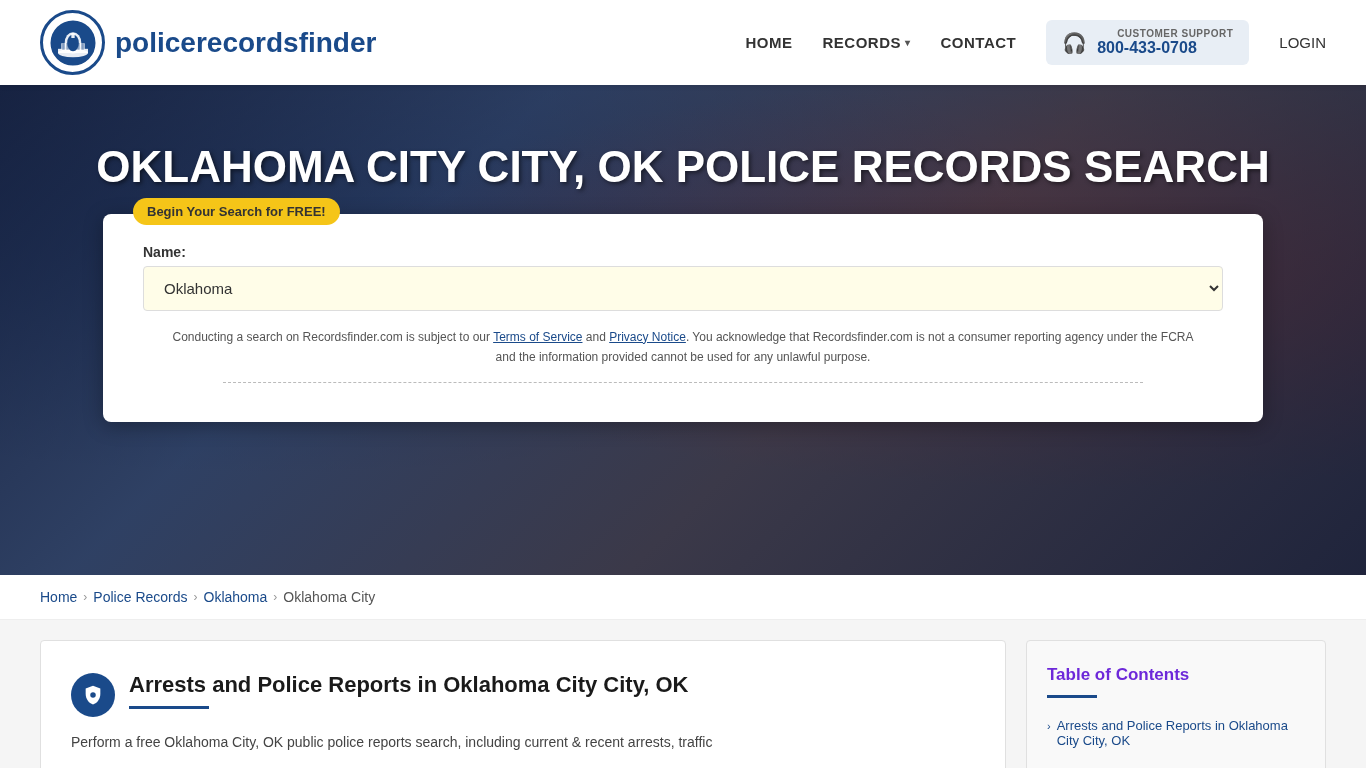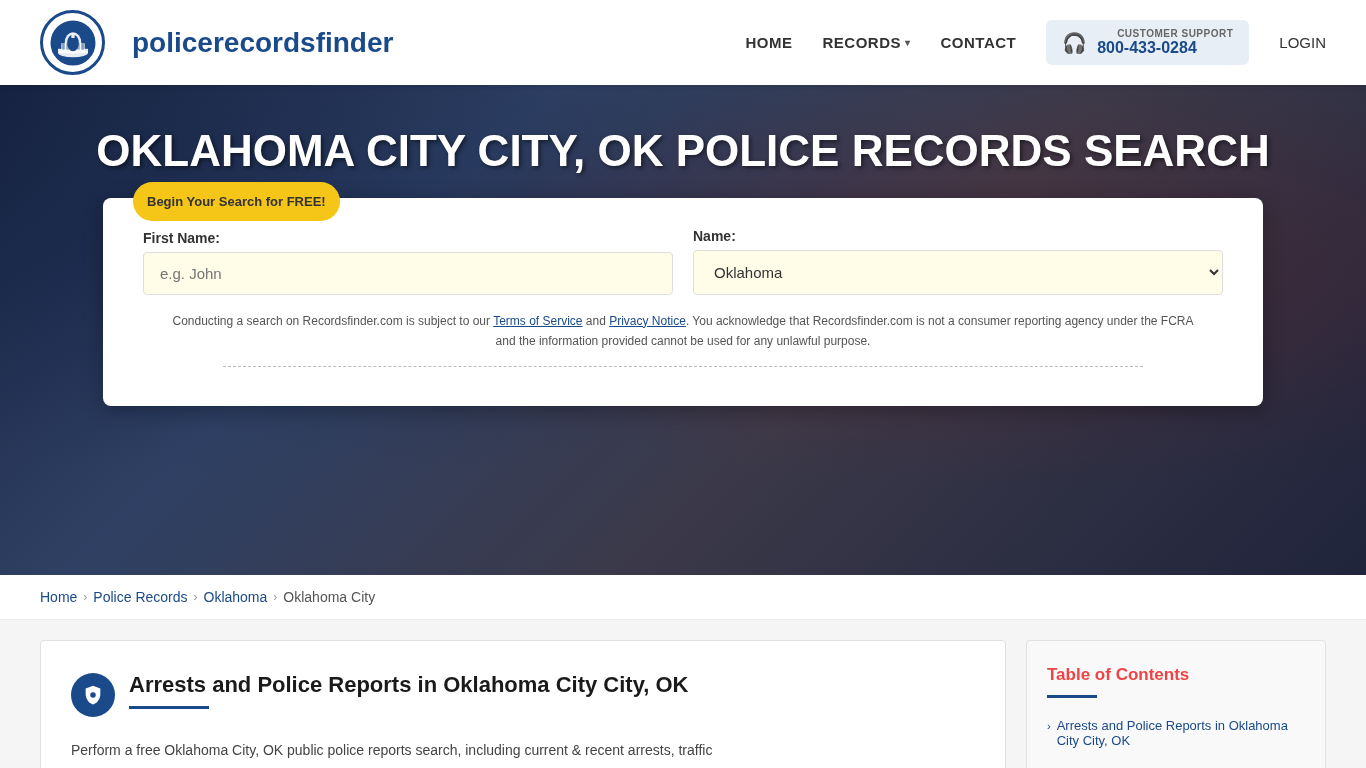--- a/index.html
+++ b/index.html
@@ -13,21 +13,21 @@
       align-items: center;
       justify-content: space-between;
       padding: 0 40px;
       box-shadow: 0 2px 4px rgba(0,0,0,0.1);
       position: relative;
       z-index: 10;
     }
     .logo-area {
       display: flex;
       align-items: center;
-      gap: 27px;
+      gap: 10px;
     }
     .logo-circle {
       width: 65px;
       height: 65px;
       border-radius: 50%;
       border: 3px solid #1a4a8a;
       background: #fff;
       display: flex;
       align-items: center;
       justify-content: center;
@@ -140,21 +140,21 @@
       display: flex;
       flex-direction: column;
       align-items: center;
       width: 100%;
     }
     .hero-title {
       color: #fff;
       font-size: 44px;
       font-weight: 900;
       text-align: center;
-      padding: 40px 80px 20px;
+      padding: 56px 80px 20px;
       text-shadow: 2px 2px 4px rgba(0,0,0,0.5);
       line-height: 1.2;
     }
 
     
     .search-box {
       background: #fff;
       border-radius: 8px;
       padding: 30px 40px 25px;
       width: 1160px;
@@ -162,21 +162,21 @@
       box-shadow: 0 4px 20px rgba(0,0,0,0.3);
     }
     .free-badge {
       position: absolute;
       top: -16px;
       left: 30px;
       background: #f5c518;
       color: #333;
       font-weight: 700;
       font-size: 13px;
-      padding: 12px 14px;
+      padding: 6px 14px;
       border-radius: 20px;
       white-space: nowrap;
     }
     .search-fields {
       display: flex;
       gap: 20px;
       align-items: flex-end;
       margin-bottom: 16px;
     }
     .field-group {
@@ -327,28 +327,28 @@
     .section-title-underline {
       width: 80px;
       height: 3px;
       background: #1a4a8a;
       margin-top: 6px;
     }
     .section-body {
       font-size: 14px;
       color: #444;
       line-height: 1.7;
-      margin-top: 22px;
+      margin-top: 14px;
     }
 
     
     .toc-title {
       font-size: 17px;
       font-weight: 700;
-      color: #ef4444;
+      color: #6d28d9;
       margin-bottom: 10px;
     }
     .toc-underline {
       width: 50px;
       height: 3px;
       background: #1a4a8a;
       margin-bottom: 14px;
     }
     .toc-item {
       display: flex;
@@ -396,40 +396,36 @@
     <a class="nav-item">HOME</a>
     <div class="nav-item nav-records">
       <span>RECORDS</span>
       <span class="chevron">▾</span>
     </div>
     <a class="nav-item">CONTACT</a>
     <div class="customer-support">
       <span class="headset-icon">🎧</span>
       <div class="support-text">
         <span class="support-label">CUSTOMER SUPPORT</span>
-        <span class="support-number">800-433-0284</span>
+        <span class="support-number">800-433-0708</span>
       </div>
     </div>
     <span class="login-btn">LOGIN</span>
   </nav>
 </header>
 
 <section class="hero">
   <div class="hero-bg"></div>
   <div class="hero-overlay"></div>
   <div class="hero-content">
     <h1 class="hero-title">OKLAHOMA CITY CITY, OK POLICE RECORDS SEARCH</h1>
 
     <div class="search-box">
       <div class="free-badge">Begin Your Search for FREE!</div>
       <div class="search-fields">
-        <div class="field-group first-name">
-          <label>First Name:</label>
-          <input class="search-input" type="text" placeholder="e.g. John" style="">
-        </div>
         <div class="field-group state">
           <label>Name:</label>
           <select class="state-select">
             <option>Oklahoma</option>
             <option>Alabama</option><option>Alaska</option><option>Arizona</option><option>Arkansas</option>
             <option>California</option><option>Colorado</option><option>Connecticut</option>
             <option>Delaware</option><option>Florida</option><option>Georgia</option>
             <option>Hawaii</option><option>Idaho</option><option>Illinois</option>
             <option>Indiana</option><option>Iowa</option><option>Kansas</option>
             <option>Kentucky</option><option>Louisiana</option><option>Maine</option>

